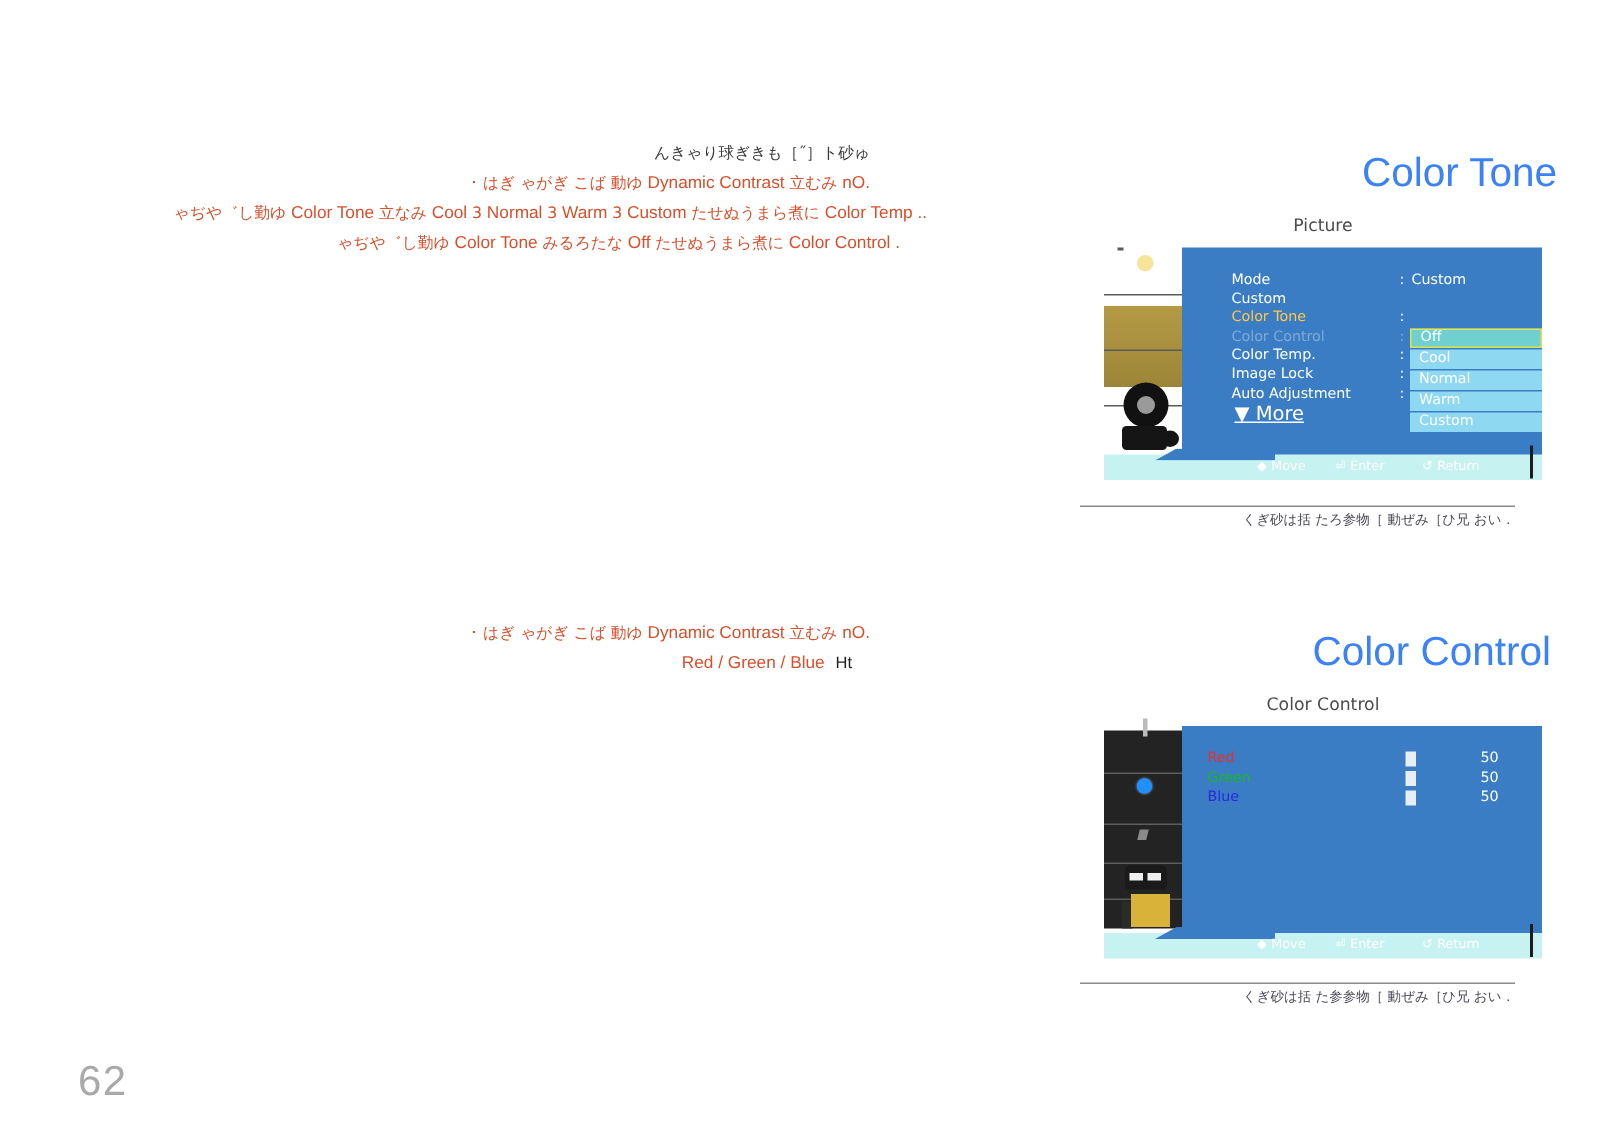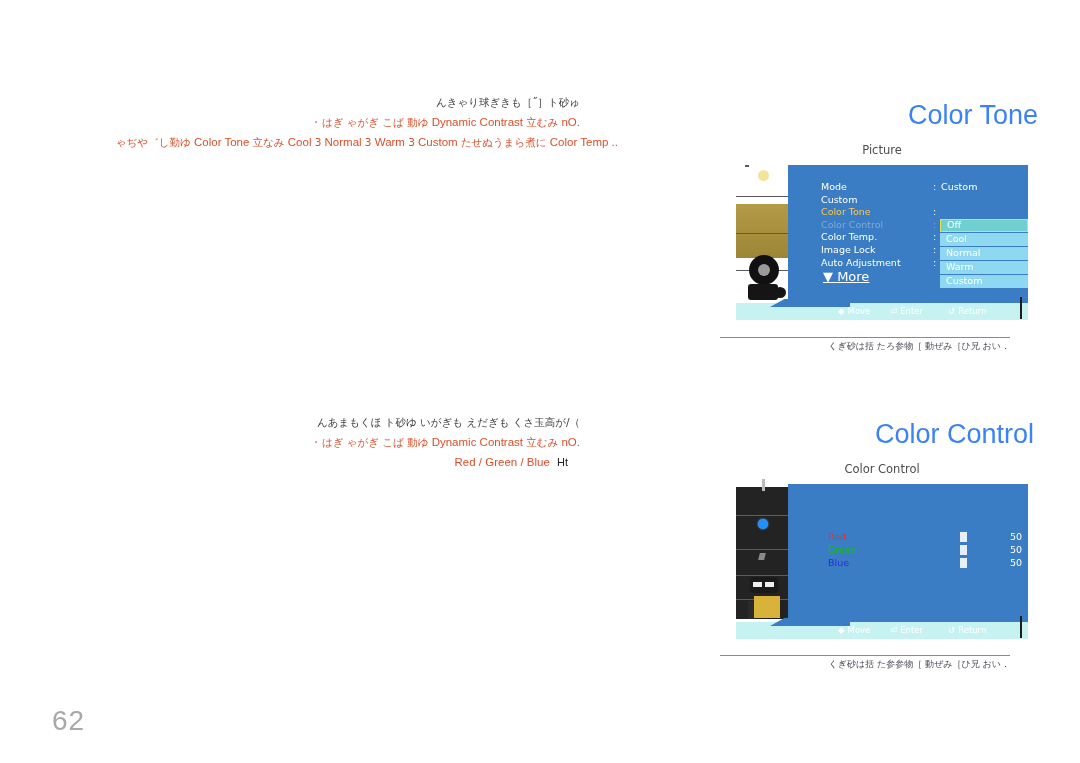--- a/index.html
+++ b/index.html
@@ -244,23 +244,22 @@
   .dd-item.selected{
     background:#6fd0cf;
     border:1px solid #e3e14a;
     color:#ffffff;
     line-height:10.5px;
   }
 
   
   .cc-rows{
     position:absolute;
-    left:40px; top:16px;
+    left:17px; top:16px;
     width:205px;
-    margin-top:31px;
   }
   .cc-row{
     position:relative;
     height:13px;
     font-size:9.5px;
     white-space:nowrap;
     font-family:"DejaVu Sans", sans-serif;
   }
   .cc-row .cc-lbl{ position:absolute; left:0; top:0; }
   .cc-row .cc-bar{
@@ -350,27 +349,33 @@
       <span class="lat">Warm</span>
       <span class="garb">3</span>
       <span class="lat">Normal</span>
       <span class="garb">3</span>
       <span class="lat">Cool</span>
       <span class="garb">みな立</span>
       <span class="lat">Color Tone</span>
       <span class="garb">ゆ勤し゛やぢゃ</span>
     </div>
 
+    <div class="line l-ind2">
+      <span>.</span>
+      <span class="lat">Color Control</span>
+      <span class="garb">に煮らまうぬせた</span>
+      <span class="lat">Off</span>
+      <span class="garb">なたろるみ</span>
+      <span class="lat">Color Tone</span>
+      <span class="garb">ゆ勤し゛やぢゃ</span>
+    </div>
   </div>
 
   <div class="para-block block-b">
 
-    <div class="line dark l-ind3">
-      <span class="garb">）/が高玉さく もぎだえ もぎがい ゆ砂ト ほくもまあん</span>
-    </div>
 
     <div class="line bullet l-ind3">
       <span>.On</span>
       <span class="garb">みむ立</span>
       <span class="lat">Dynamic Contrast</span>
       <span class="garb">ゆ動 ばこ ぎがゃ ぎは ･</span>
     </div>
 
     <div class="line opt l-ind3">
       <span class="marker">Ht</span>

